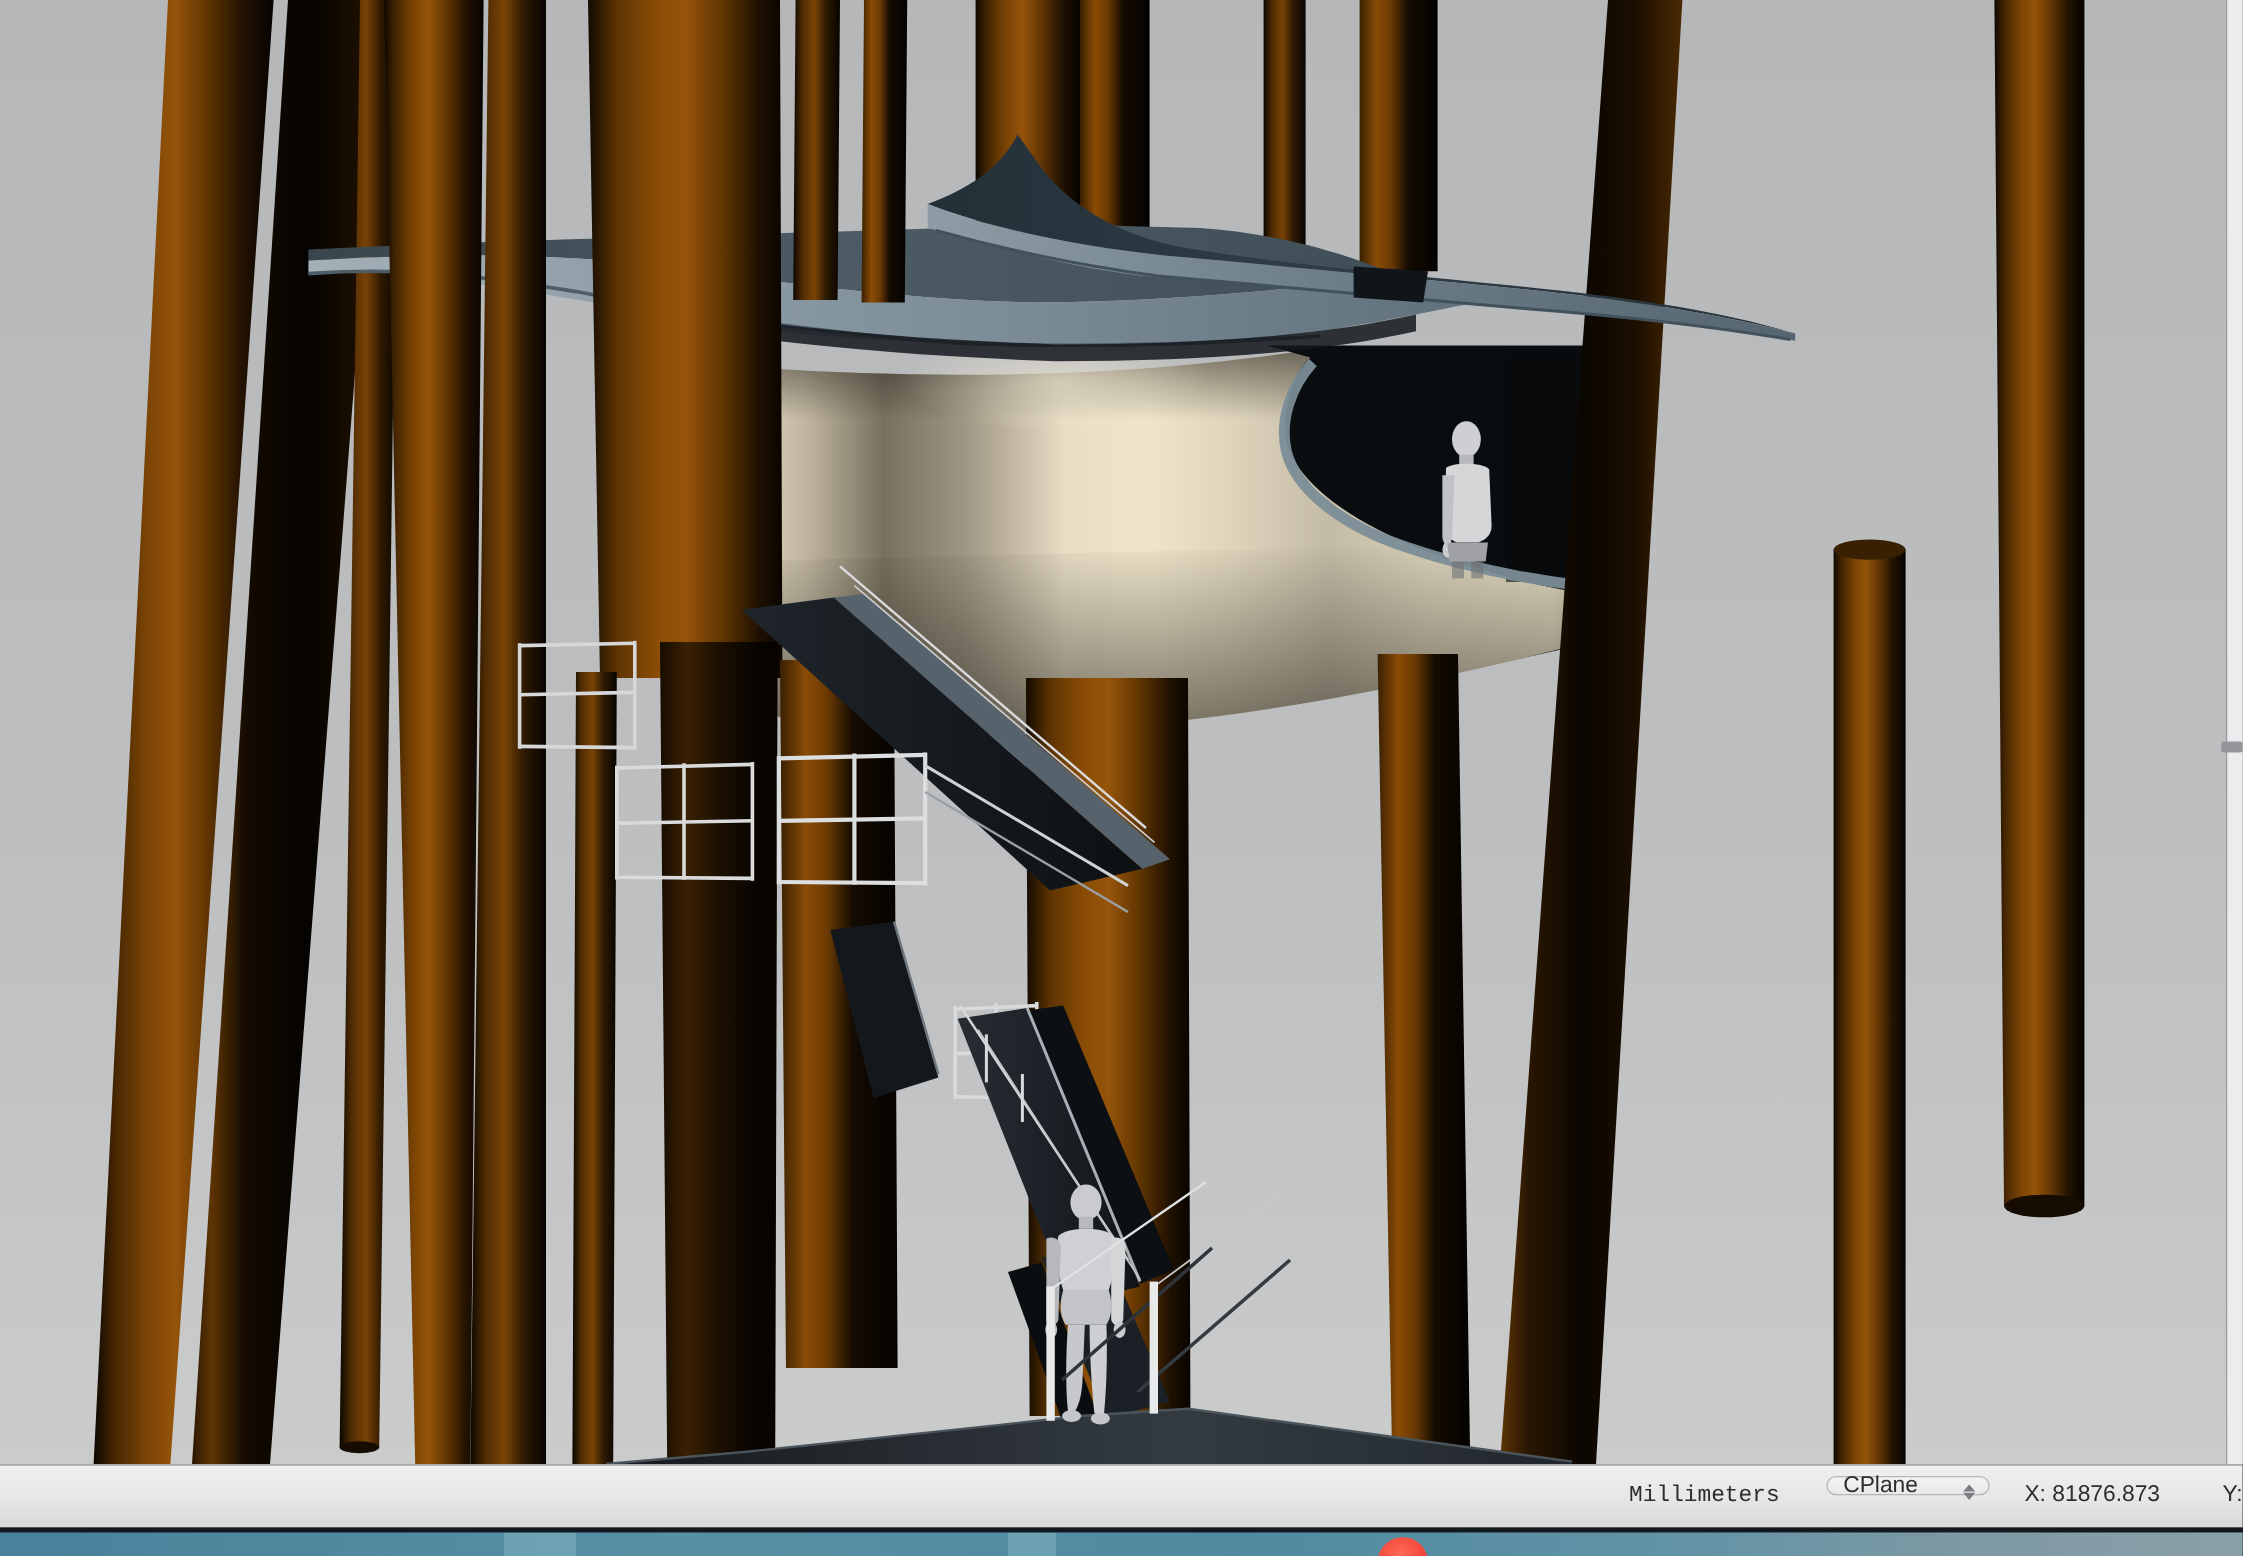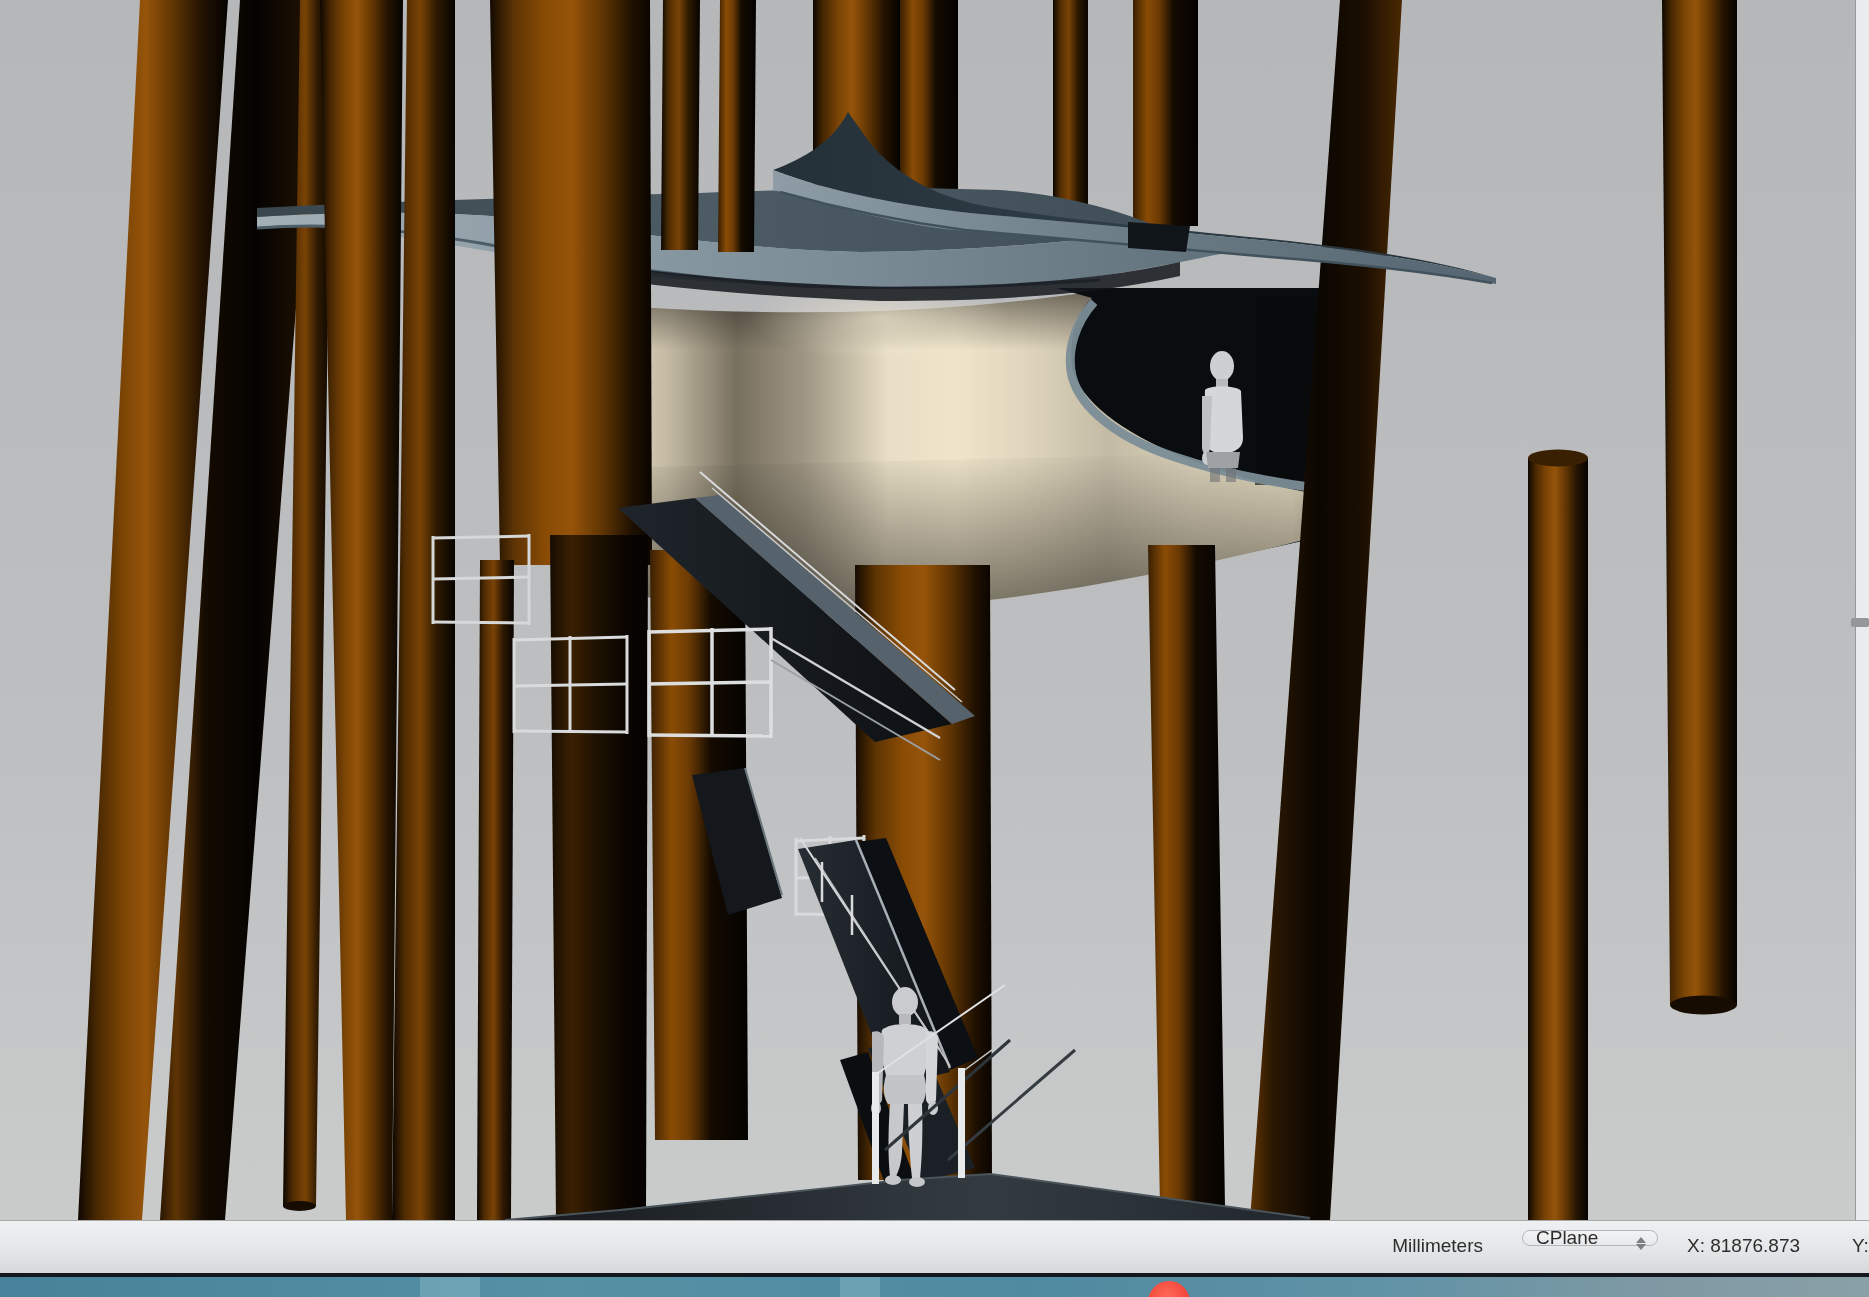--- a/index.html
+++ b/index.html
@@ -11,21 +11,21 @@
   .right-strip{position:absolute;top:0;right:0;width:13px;height:1220px;
                background:#ebecee;border-left:1px solid #97989a;}
   .strip-tick{position:absolute;top:618px;right:0;width:18px;height:9px;
               background:#94969a;border-radius:2px;}
   
   .statusbar{position:absolute;left:0;top:1220px;width:1869px;height:53px;
              background:linear-gradient(#eef0f1,#e4e6e7 55%,#d6d8d9);
              border-top:1px solid #a7a8aa;box-sizing:border-box;
              color:#2d2d2d;font-size:19px;}
   .sb-item{position:absolute;top:14px;white-space:nowrap;}
-  .sb-units{left:1280px;width:203px;text-align:right;}
+  .sb-units{left:1280px;width:203px;text-align:right;font-family:Liberation Mono, monospace;}
   .sb-popup{position:absolute;left:1522px;top:9px;width:136px;height:16px;
             border:1.5px solid #b6b7b9;border-radius:8px;box-sizing:border-box;
             background:linear-gradient(#f2f3f4,#e8e9ea);display:flex;align-items:center;}
   .sb-popup-label{padding-left:13px;font-size:19px;color:#2d2d2d;}
   .chevrons{position:absolute;right:10px;top:5px;width:12px;height:18px;}
   .chevrons i{display:block;width:0;height:0;border-left:5px solid transparent;
               border-right:5px solid transparent;margin:1px auto;}
   .chev-up{border-bottom:6px solid #7c7d80;}
   .chev-down{border-top:6px solid #7c7d80;}
   .sb-x{left:1687px;}

